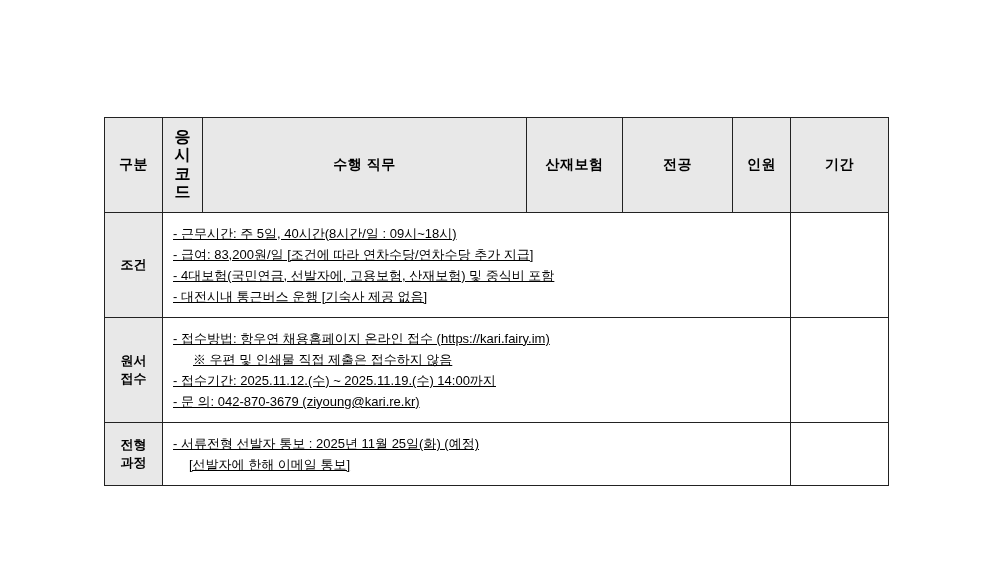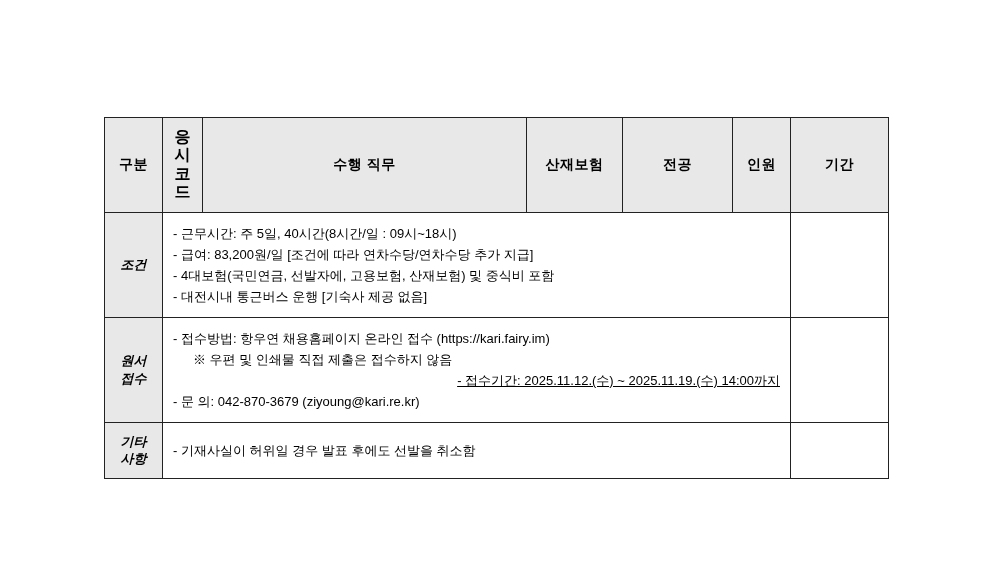--- a/index.html
+++ b/index.html
@@ -55,42 +55,42 @@
   col.c-major   { width: 110px; }
   col.c-count   { width: 58px; }
   col.c-period  { width: 98px; }
 
   td.label {
     background: #e8e8e8;
     text-align: center;
     font-weight: bold;
     font-size: 13px;
     line-height: 1.35;
-    font-style: italic;
   }
   td.body {
     padding: 8px 10px 8px 8px;
     line-height: 1.62;
     font-size: 13px;
+    text-decoration: underline;
   }
   td.blank { background: #ffffff; }
 
   .li {
     white-space: nowrap;
     display: block;
   }
   .indent2 {
     display: inline-block;
     width: 16px;
   }
   .indent3 {
     display: inline-block;
     width: 20px;
   }
-  .u { text-decoration: underline; text-align: right; }
+  .u { text-decoration: underline; }
 </style>
 </head>
 <body>
 
 <div class="sheet">
   <table class="recruit">
     <colgroup>
       <col class="c-gubun">
       <col class="c-code">
       <col class="c-duty">
@@ -133,26 +133,27 @@
         </td>
         <td class="body" colspan="5">
           <span class="li">-  접수방법: 항우연 채용홈페이지 온라인 접수 (https://kari.fairy.im)</span>
           <span class="li"><span class="indent3"></span><span>※  우편 및 인쇄물 직접 제출은 접수하지 않음</span></span>
           <span class="li u">-  접수기간: 2025.11.12.(수) ~ 2025.11.19.(수) 14:00까지</span>
           <span class="li">-  문       의: 042-870-3679 (ziyoung@kari.re.kr)</span>
         </td>
         <td class="blank"></td>
       </tr>
 
-
       <tr>
         <td class="label">
-          <div>기타</div>
-          <div>사항</div>
+          <div>전형</div>
+          <div>과정</div>
         </td>
         <td class="body" colspan="5">
-          <span class="li">-  기재사실이 허위일 경우 발표 후에도 선발을 취소함</span>
+          <span class="li">-  서류전형 선발자 통보 : 2025년 11월 25일(화) (예정)</span>
+          <span class="li"><span class="indent2"></span><span>[선발자에 한해 이메일 통보]</span></span>
         </td>
         <td class="blank"></td>
       </tr>
+
     </tbody>
   </table>
 </div>
 
 </body></html>

